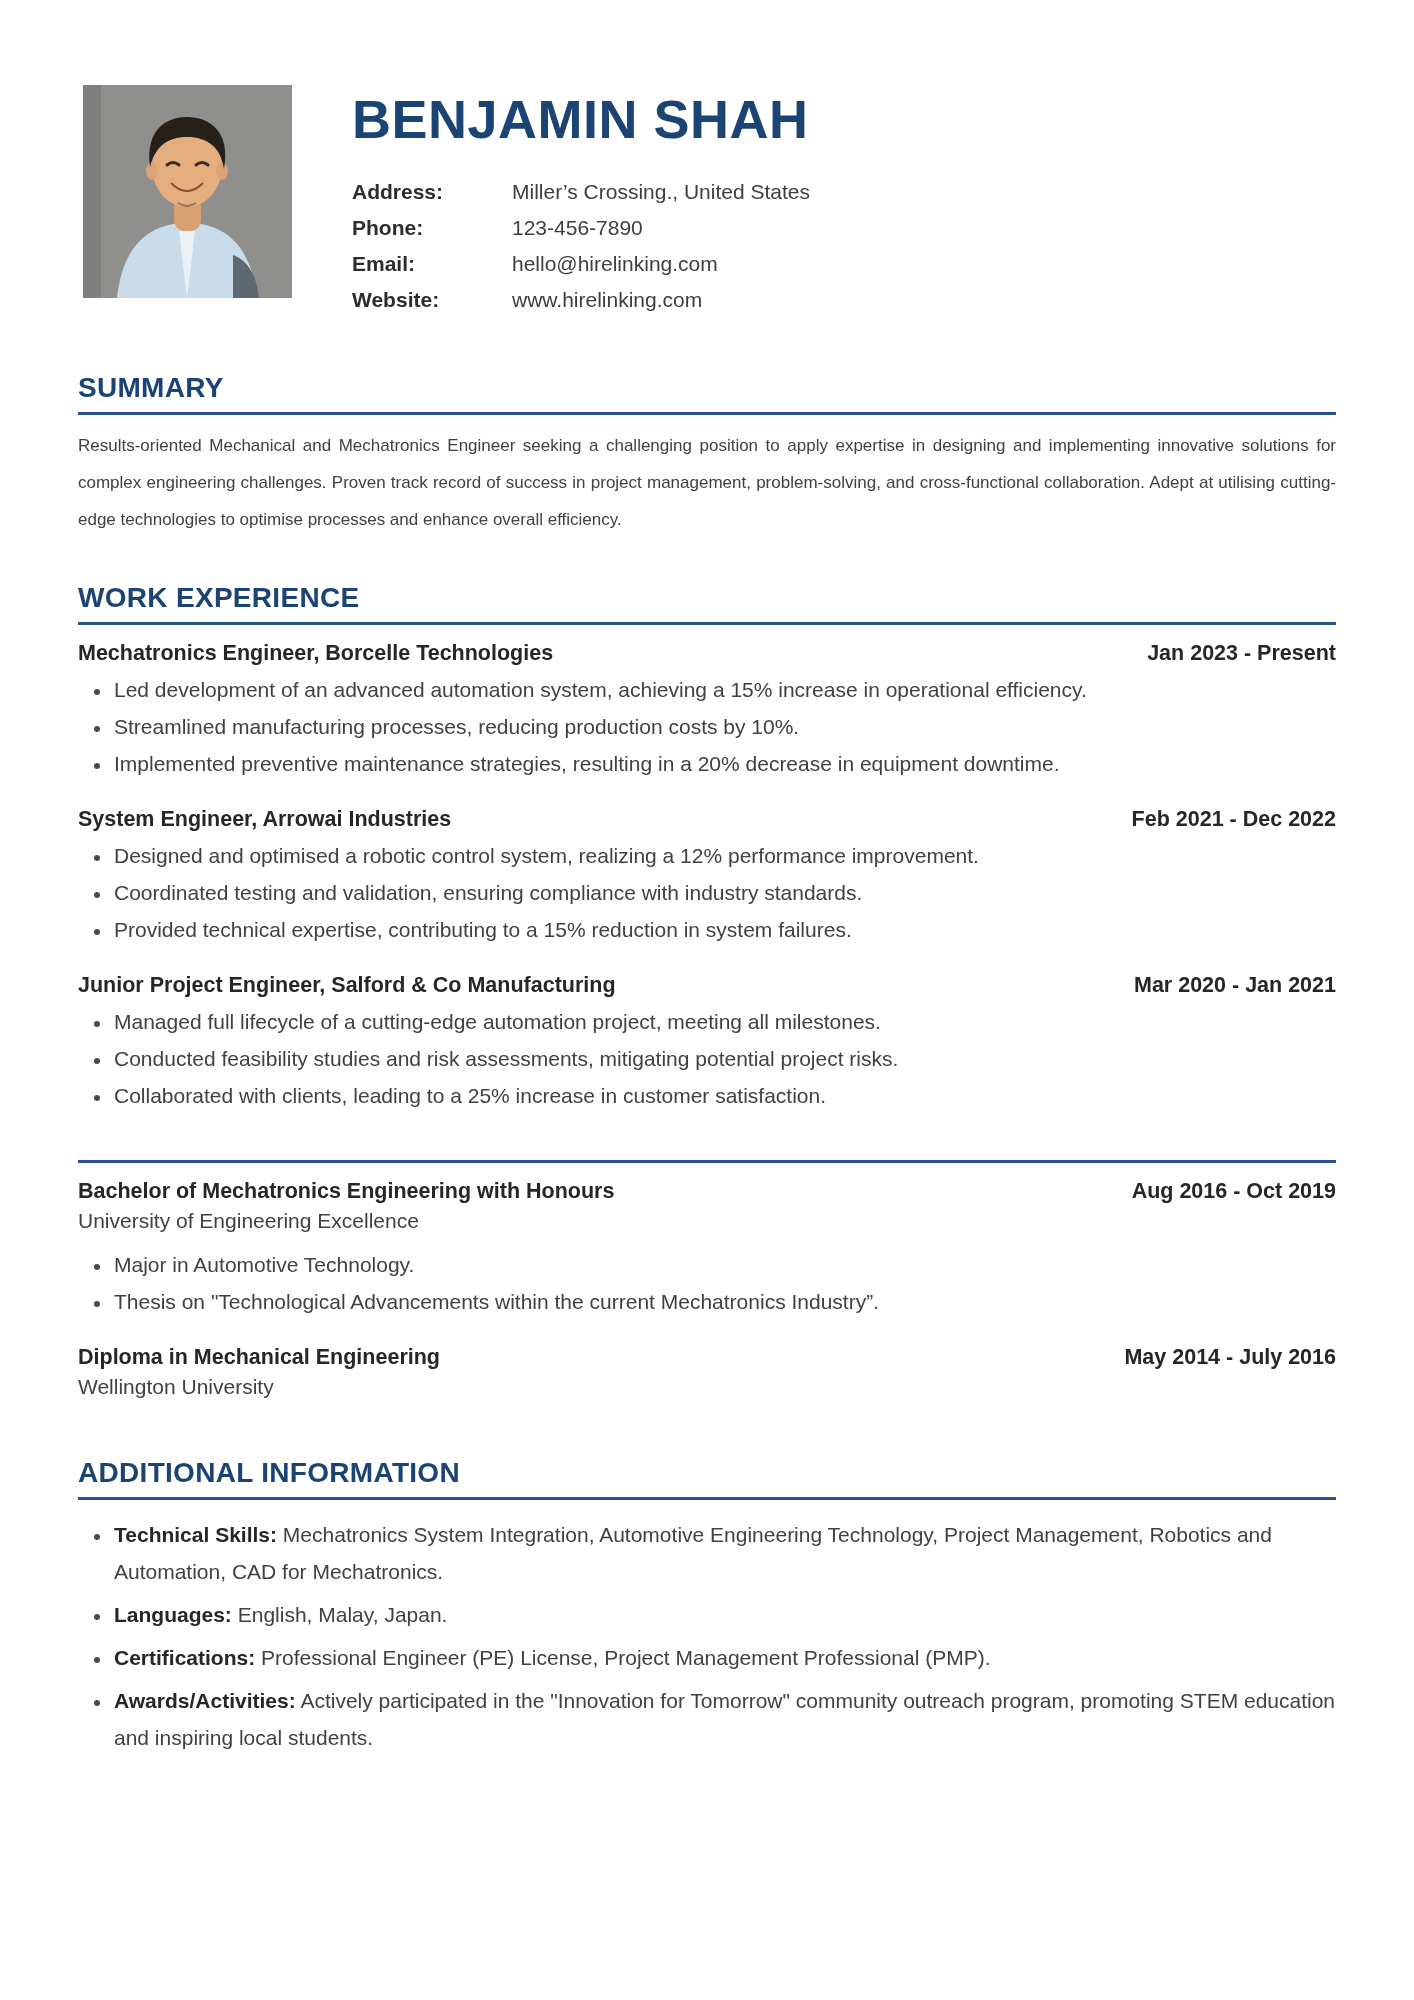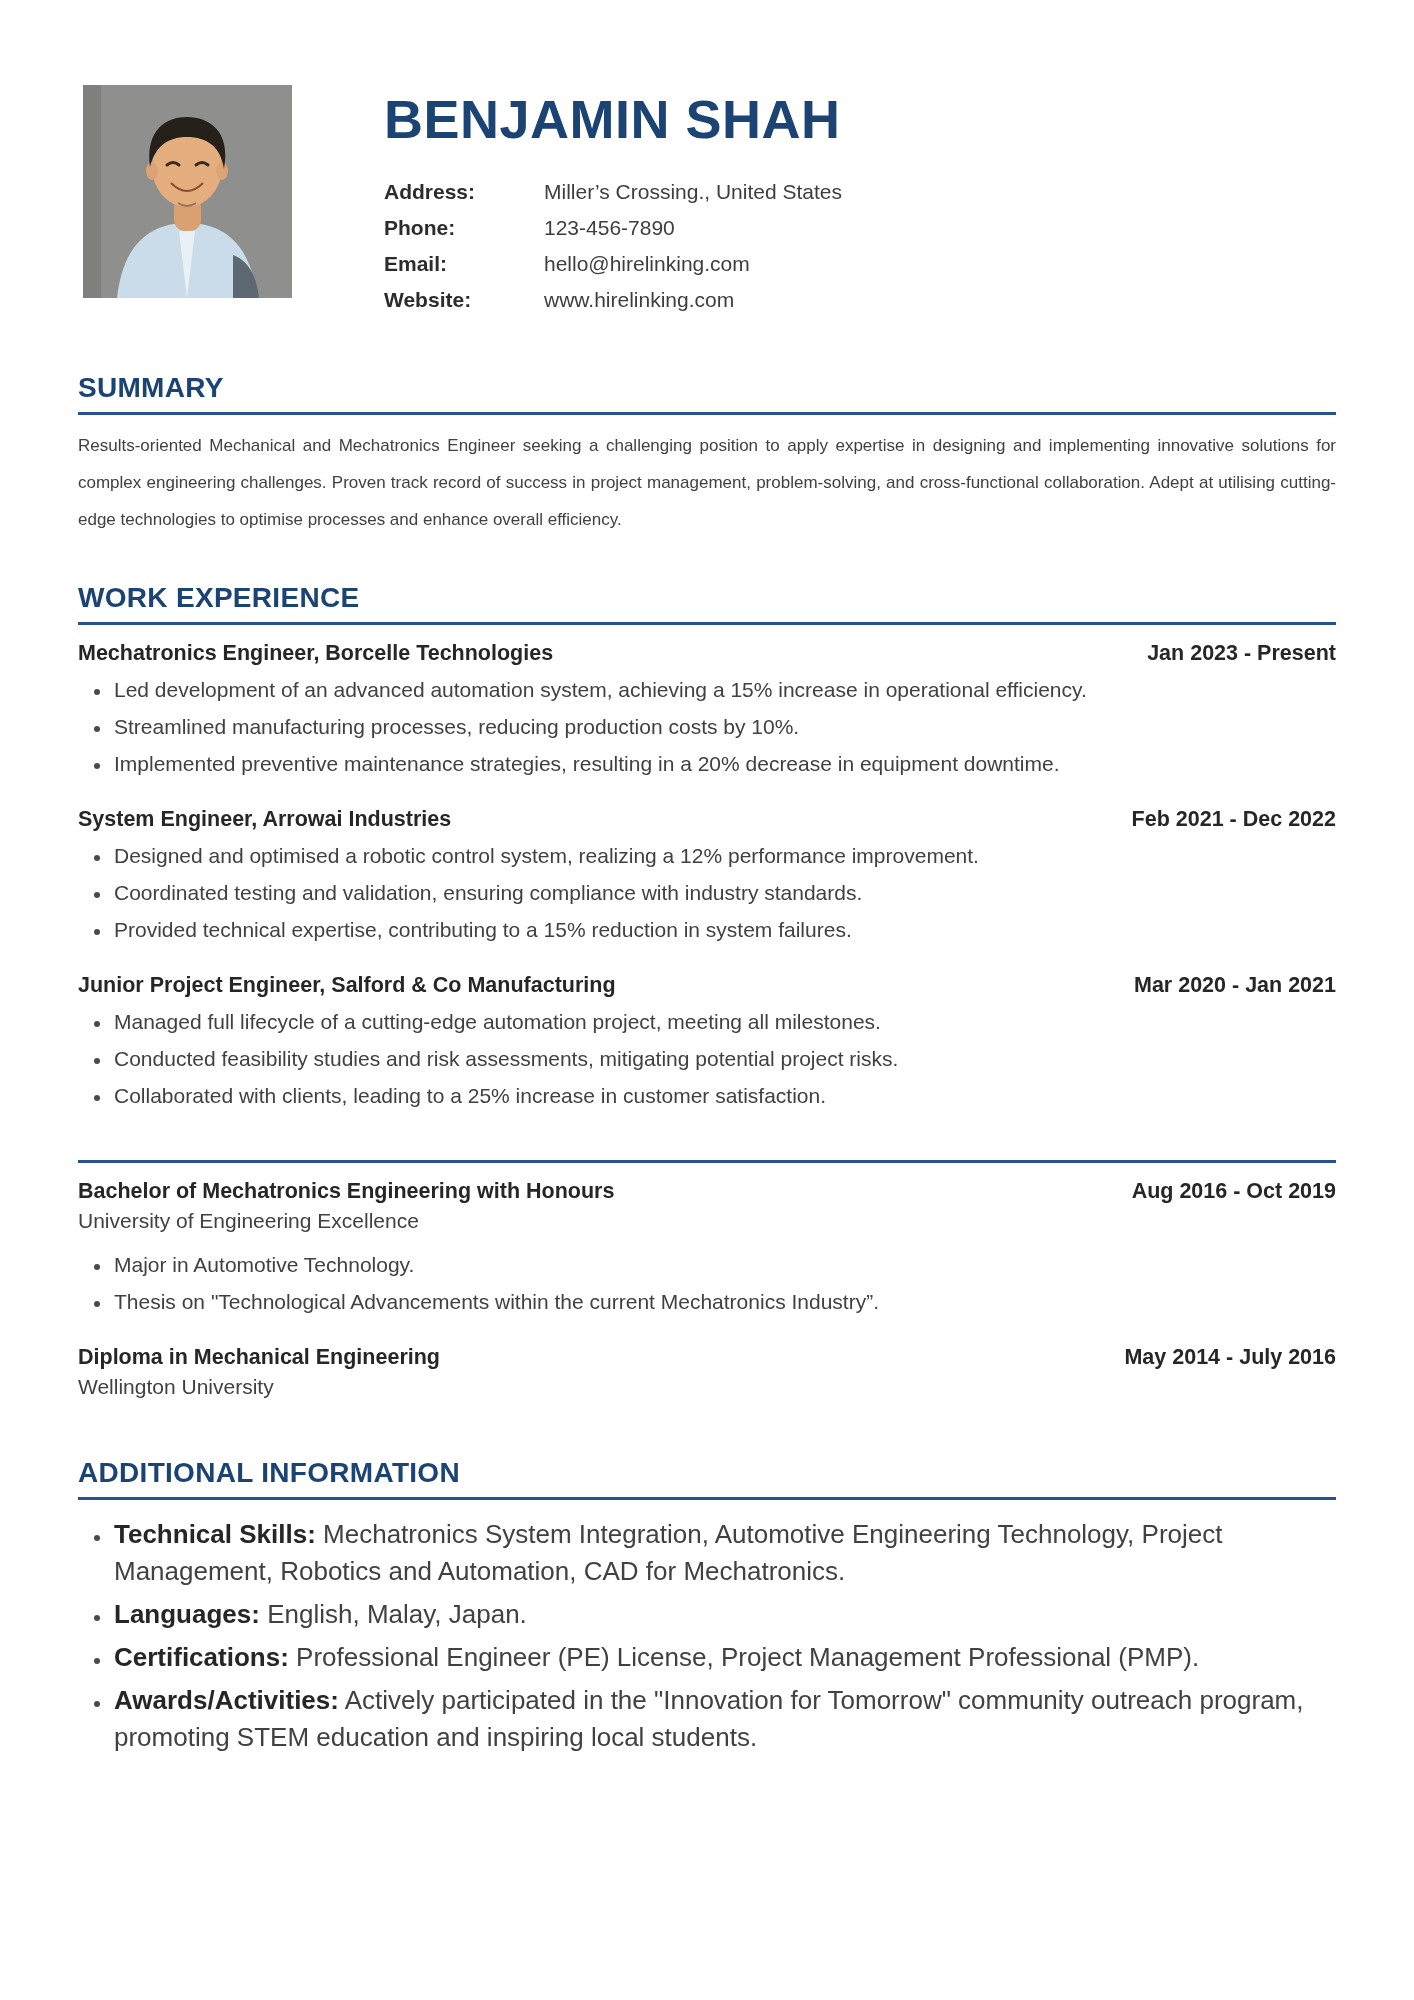--- a/index.html
+++ b/index.html
@@ -5,21 +5,21 @@
   html,body { margin:0; padding:0; background:#ffffff; }
   body {
     width:1414px; height:2000px;
     font-family:"Liberation Sans", sans-serif;
     color:#414141;
     -webkit-font-smoothing:antialiased;
   }
   .page { padding:0 78px; box-sizing:border-box; }
 
   
-  .header { display:flex; padding-top:85px;gap:32px; }
+  .header { display:flex; padding-top:85px; }
   .photo-wrap { width:209px; height:213px; margin-left:5px; flex:0 0 auto; overflow:hidden; }
   .photo-wrap svg { display:block; }
   .header-right { margin-left:60px; padding-top:2px; }
   .person-name {
     font-size:54px; font-weight:bold; line-height:1;
     color:var(--heading, #1b4373);
     margin:5px 0 0 0; letter-spacing:0.5px;
   }
   .contact { margin-top:28px; }
   .contact-row { display:flex; line-height:36px; font-size:21px; }
@@ -51,21 +51,21 @@
   .entry-school { font-size:21px; color:#414141; line-height:37px; }
 
   ul.bullets { margin:7px 0 0 0; padding:0 0 0 34px; }
   ul.bullets li {
     font-size:21px; line-height:37px; color:#414141; padding-left:2px;
   }
   ul.bullets li::marker { color:#4a4a4a; font-size:19px; }
 
   ul.info-list { margin:16px 0 0 0; padding:0 0 0 34px; }
   ul.info-list li {
-    font-size:26px; line-height:37px; color:#414141;
+    font-size:21px; line-height:37px; color:#414141;
     padding-left:2px; margin-bottom:6px;
   }
   ul.info-list li::marker { color:#4a4a4a; font-size:19px; }
   .info-label { font-weight:bold; color:#262626; }
 </style>
 </head>
 <body>
 
 <div class="page">
 

